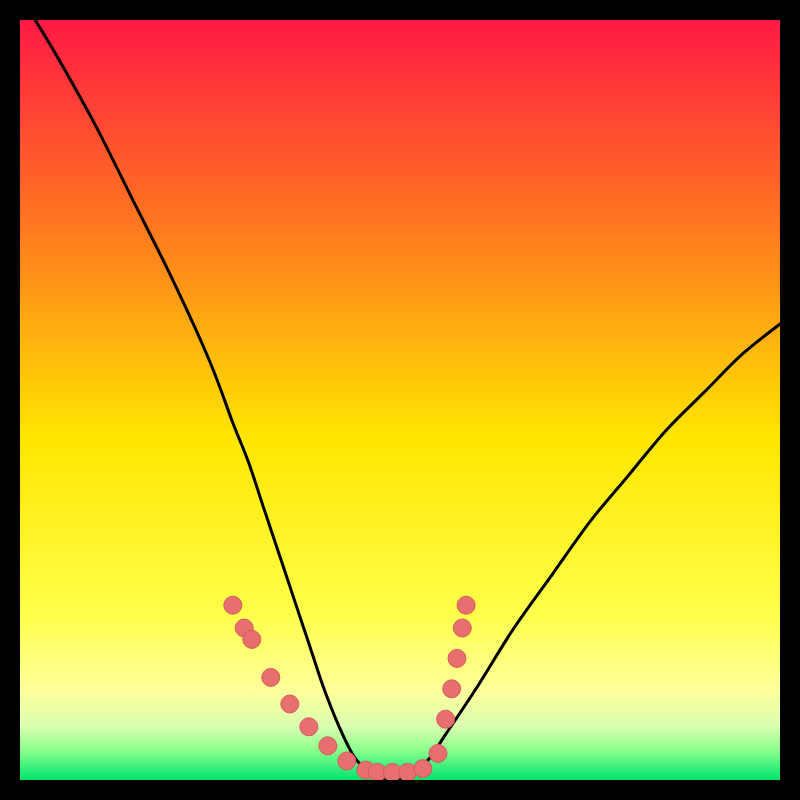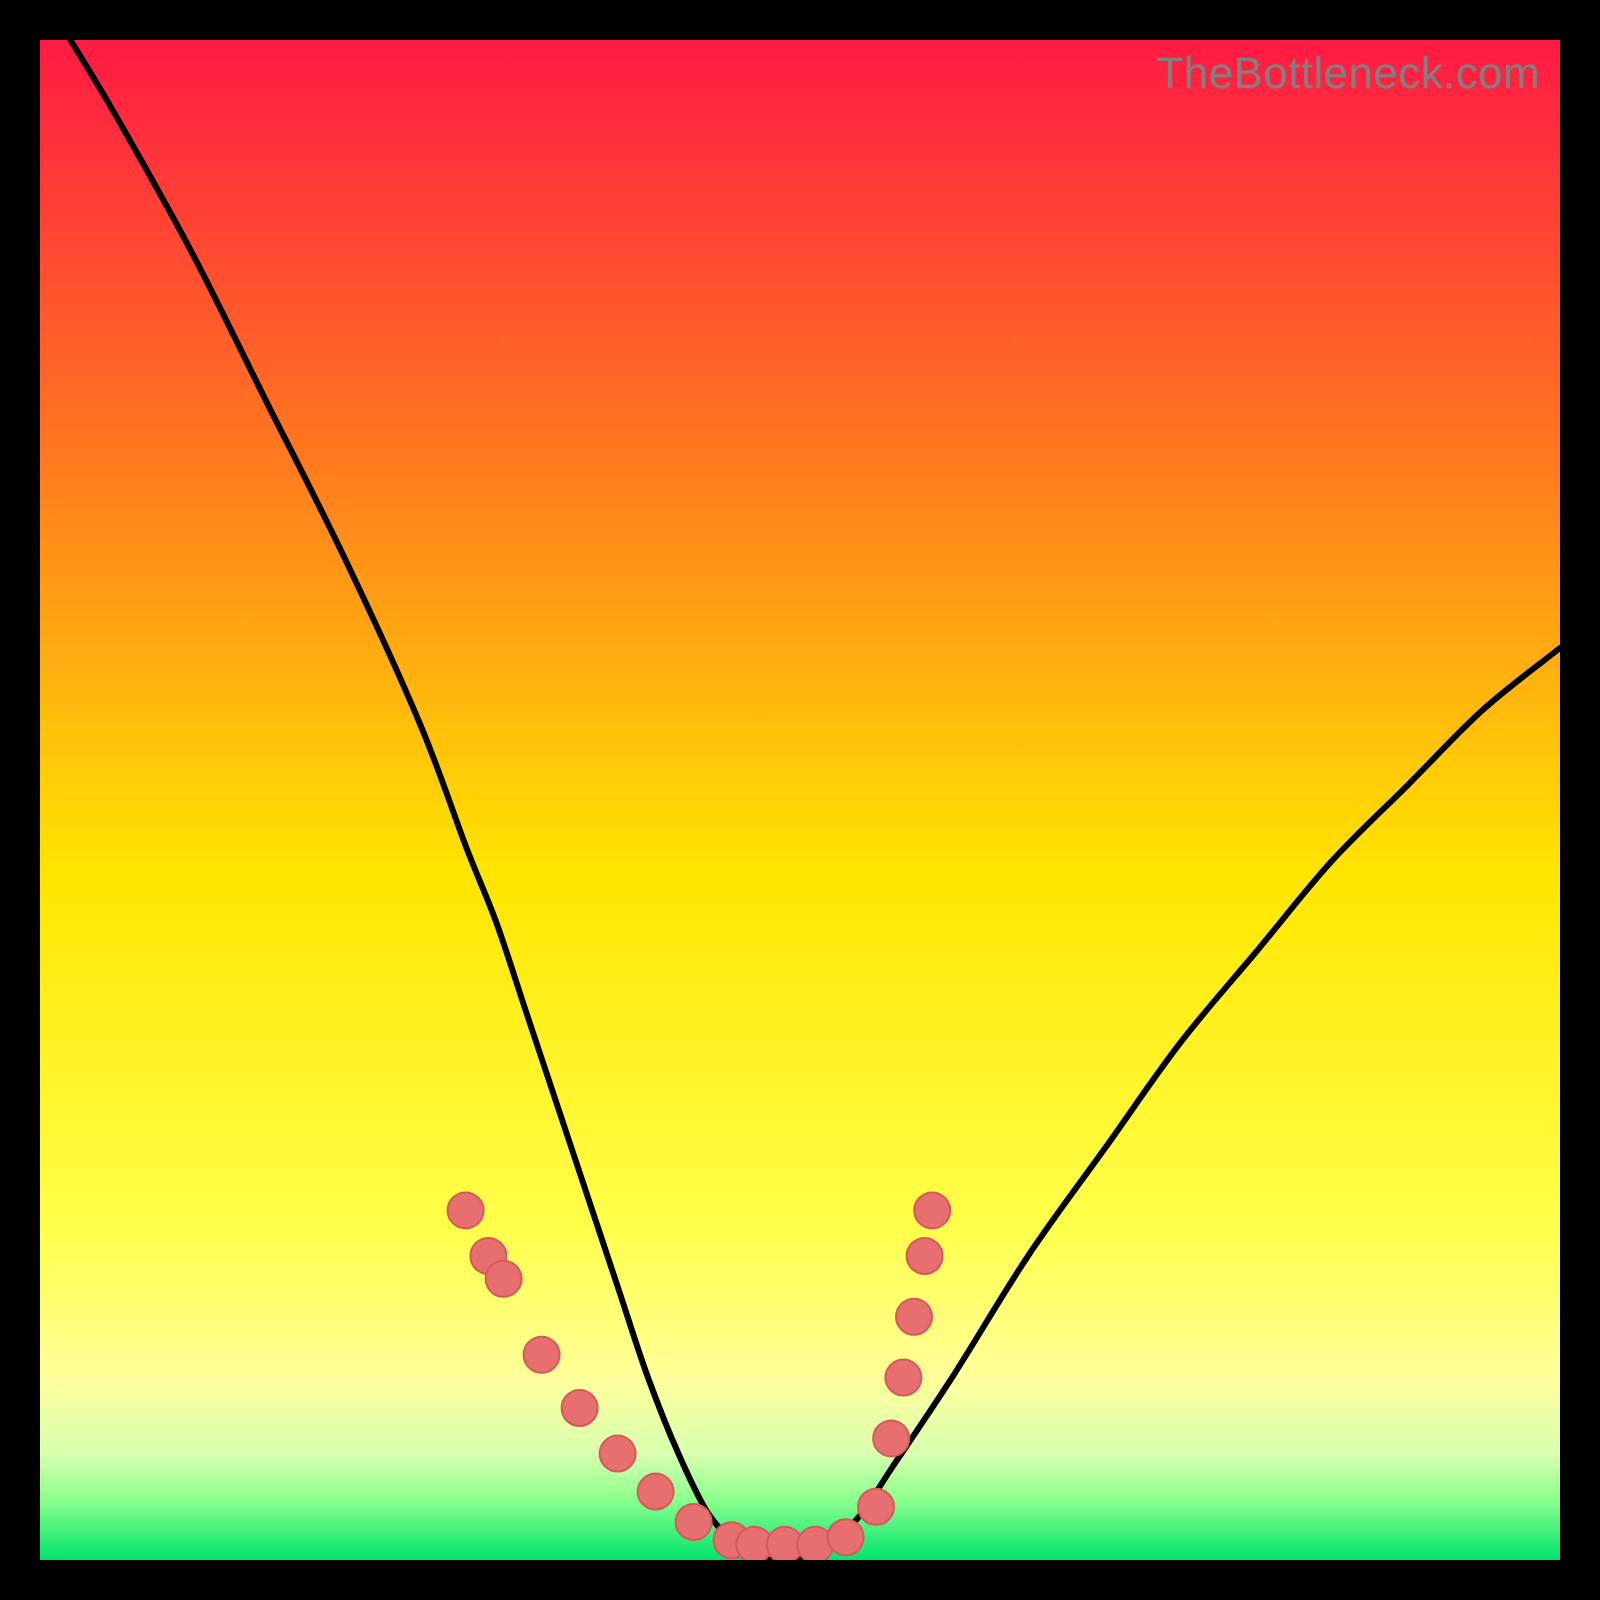--- a/index.html
+++ b/index.html
@@ -59,21 +59,20 @@
         <stop id="g3" offset="78%" stop-color="#ffff4a"></stop>
         <stop id="g4" offset="88%" stop-color="#ffff9a"></stop>
         <stop id="g5" offset="93%" stop-color="#d9ffb0"></stop>
         <stop id="g6" offset="96%" stop-color="#8dff8d"></stop>
         <stop id="g7" offset="100%" stop-color="#00e46e"></stop>
       </linearGradient>
     </defs>
     <rect x="0" y="0" width="760" height="760" fill="url(#bg-grad)"></rect>
   </svg>
 
-  <div class="watermark">TheBottleneck.com</div>
 
   <svg class="overlay" viewBox="0 0 760 760" preserveAspectRatio="none">
     <path id="curve-path" fill="none" stroke="#000000" stroke-width="3" stroke-linecap="round" stroke-linejoin="round" d="M 15.2 0.0 C 19.0 6.3, 27.9 20.3, 38.0 38.0 C 48.1 55.7, 63.3 82.3, 76.0 106.4 C 88.7 130.5, 101.3 157.1, 114.0 182.4 C 126.7 207.7, 139.3 231.8, 152.0 258.4 C 164.7 285.0, 179.9 317.9, 190.0 342.0 C 200.1 366.1, 206.5 386.3, 212.8 402.8 C 219.1 419.3, 222.9 426.9, 228.0 440.8 C 233.1 454.7, 238.1 471.2, 243.2 486.4 C 248.3 501.6, 253.3 516.8, 258.4 532.0 C 263.5 547.2, 268.5 562.4, 273.6 577.6 C 278.7 592.8, 283.7 608.0, 288.8 623.2 C 293.9 638.4, 298.9 654.9, 304.0 668.8 C 309.1 682.7, 314.1 695.4, 319.2 706.8 C 324.3 718.2, 329.3 729.6, 334.4 737.2 C 339.5 744.8, 344.5 748.6, 349.6 752.4 C 354.7 756.2, 359.7 758.7, 364.8 760.0 C 369.9 761.3, 374.9 761.3, 380.0 760.0 C 385.1 758.7, 390.1 756.2, 395.2 752.4 C 400.3 748.6, 405.3 743.5, 410.4 737.2 C 415.5 730.9, 418.0 725.8, 425.6 714.4 C 433.2 703.0, 444.6 686.5, 456.0 668.8 C 467.4 651.1, 481.3 627.0, 494.0 608.0 C 506.7 589.0, 519.3 572.5, 532.0 554.8 C 544.7 537.1, 557.3 518.1, 570.0 501.6 C 582.7 485.1, 595.3 471.2, 608.0 456.0 C 620.7 440.8, 633.3 424.3, 646.0 410.4 C 658.7 396.5, 671.3 385.1, 684.0 372.4 C 696.7 359.7, 709.3 345.8, 722.0 334.4 C 734.7 323.0, 753.7 309.1, 760.0 304.0"></path>
     <g id="markers">
         <circle cx="212.8" cy="585.2" r="9" fill="#e76f6f" stroke="#d55a5a" stroke-width="1"></circle>
         <circle cx="224.2" cy="608.0" r="9" fill="#e76f6f" stroke="#d55a5a" stroke-width="1"></circle>
         <circle cx="231.8" cy="619.4" r="9" fill="#e76f6f" stroke="#d55a5a" stroke-width="1"></circle>
         <circle cx="250.8" cy="657.4" r="9" fill="#e76f6f" stroke="#d55a5a" stroke-width="1"></circle>
         <circle cx="269.8" cy="684.0" r="9" fill="#e76f6f" stroke="#d55a5a" stroke-width="1"></circle>
         <circle cx="288.8" cy="706.8" r="9" fill="#e76f6f" stroke="#d55a5a" stroke-width="1"></circle>

